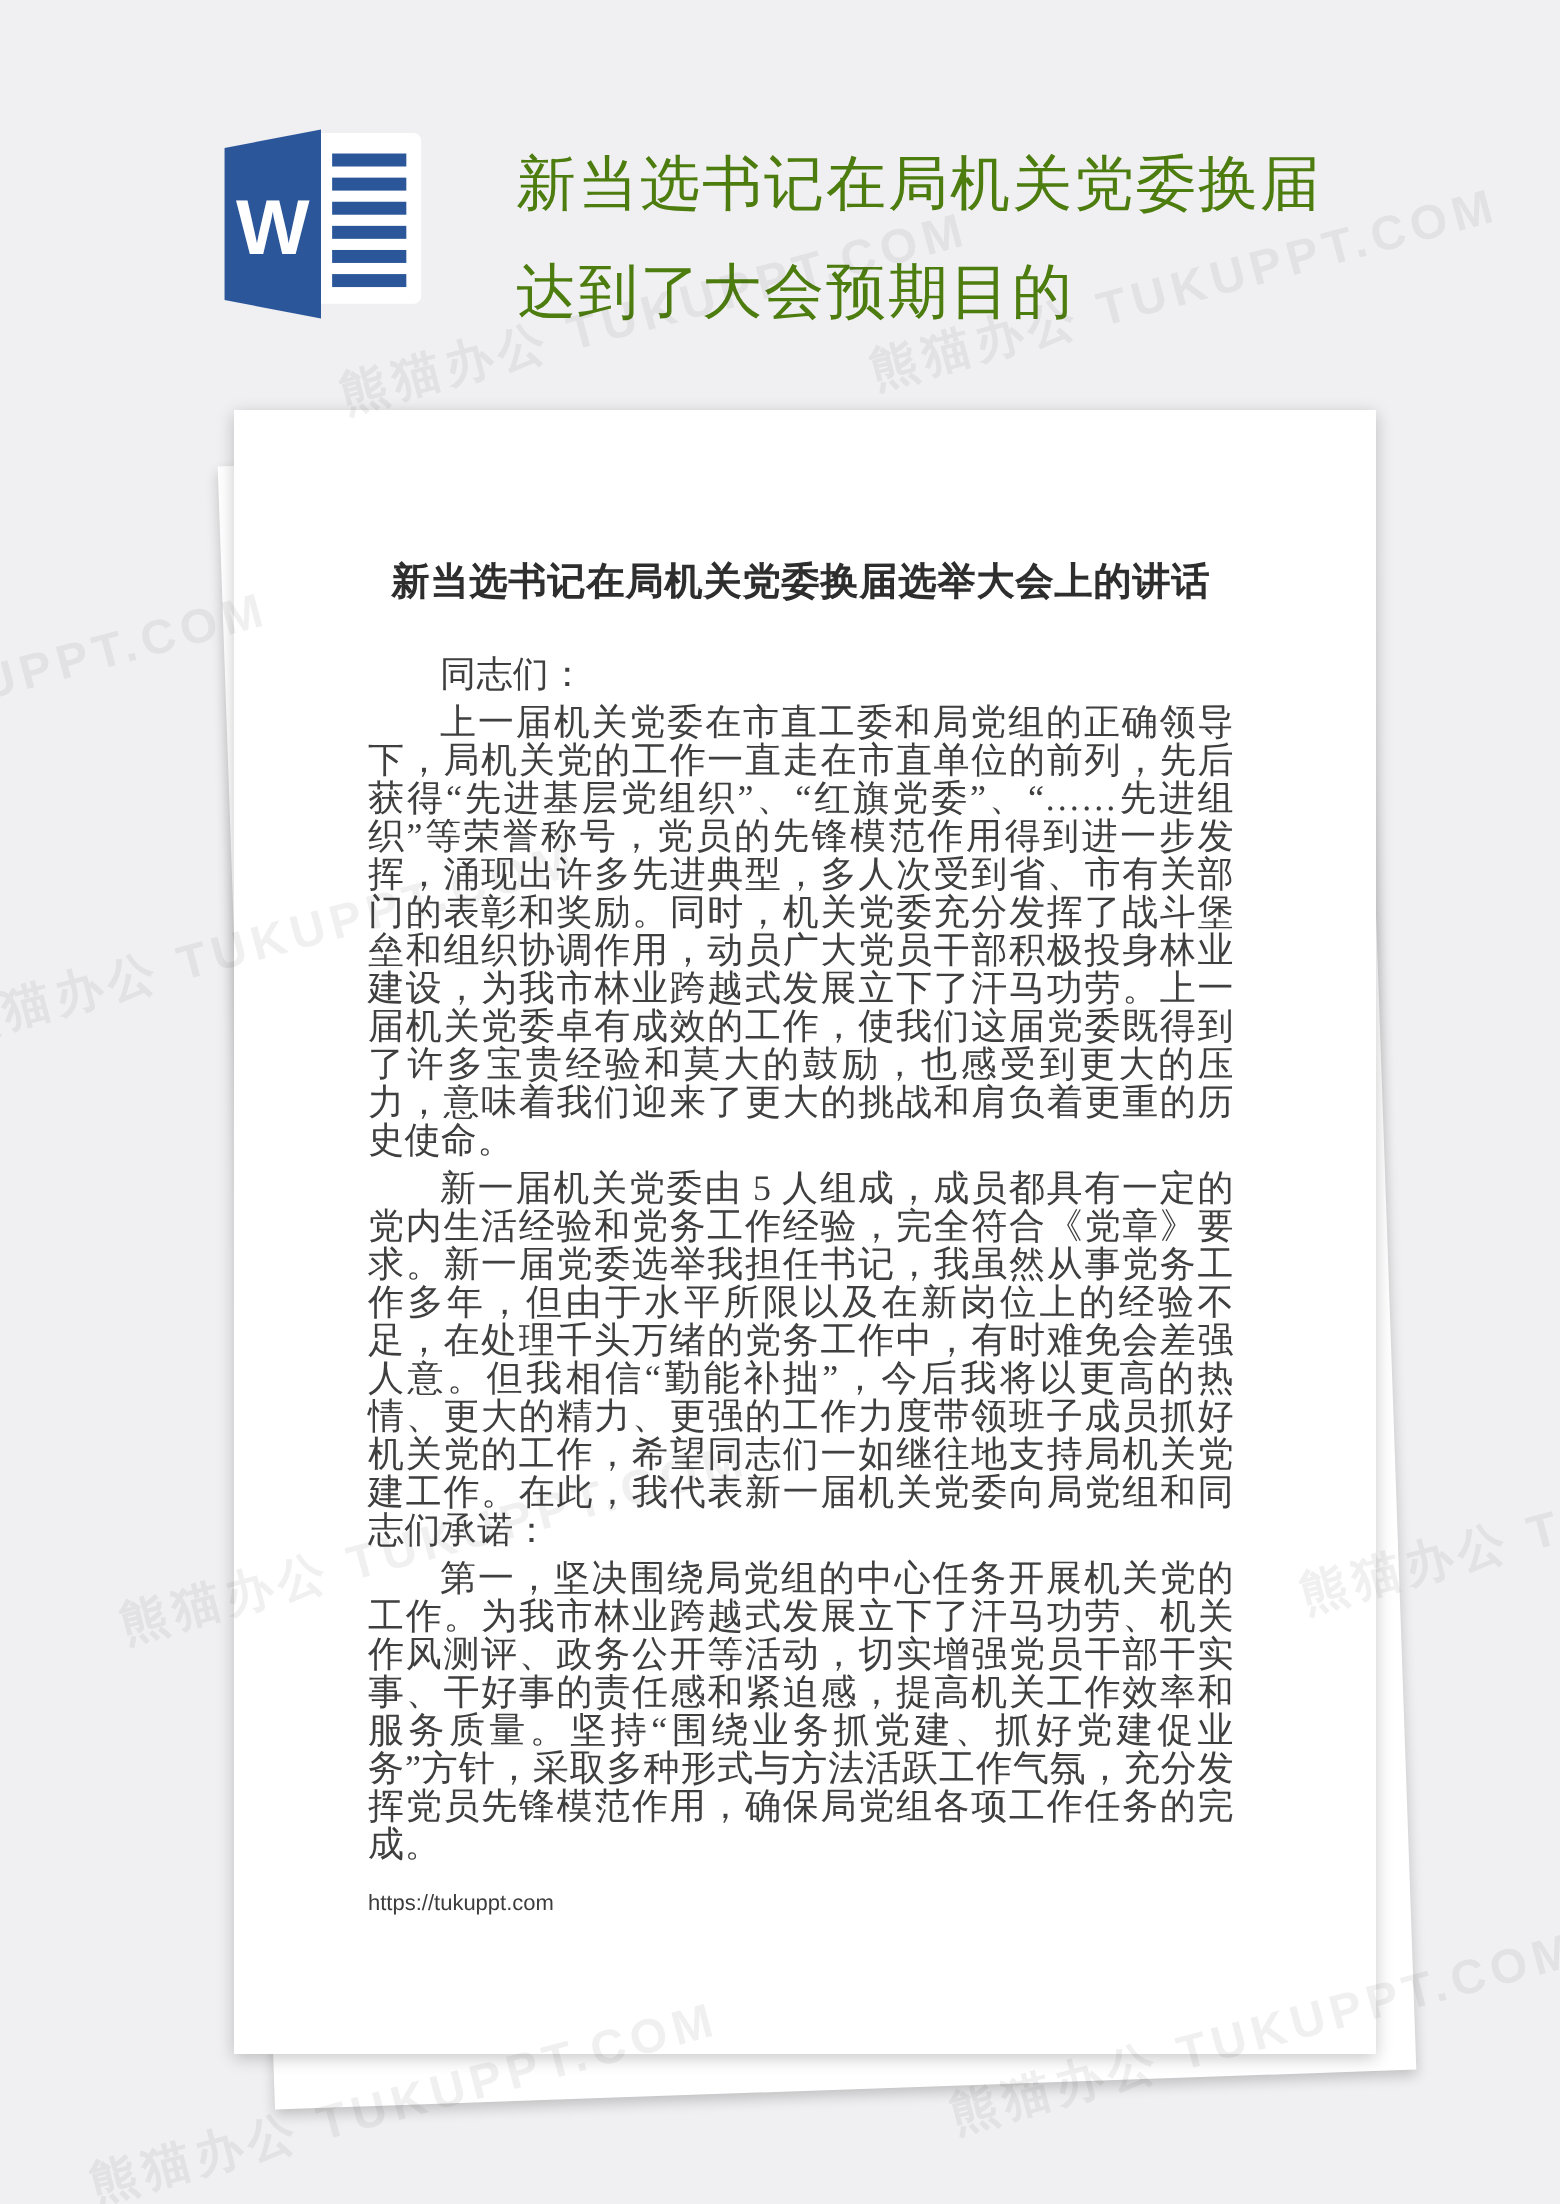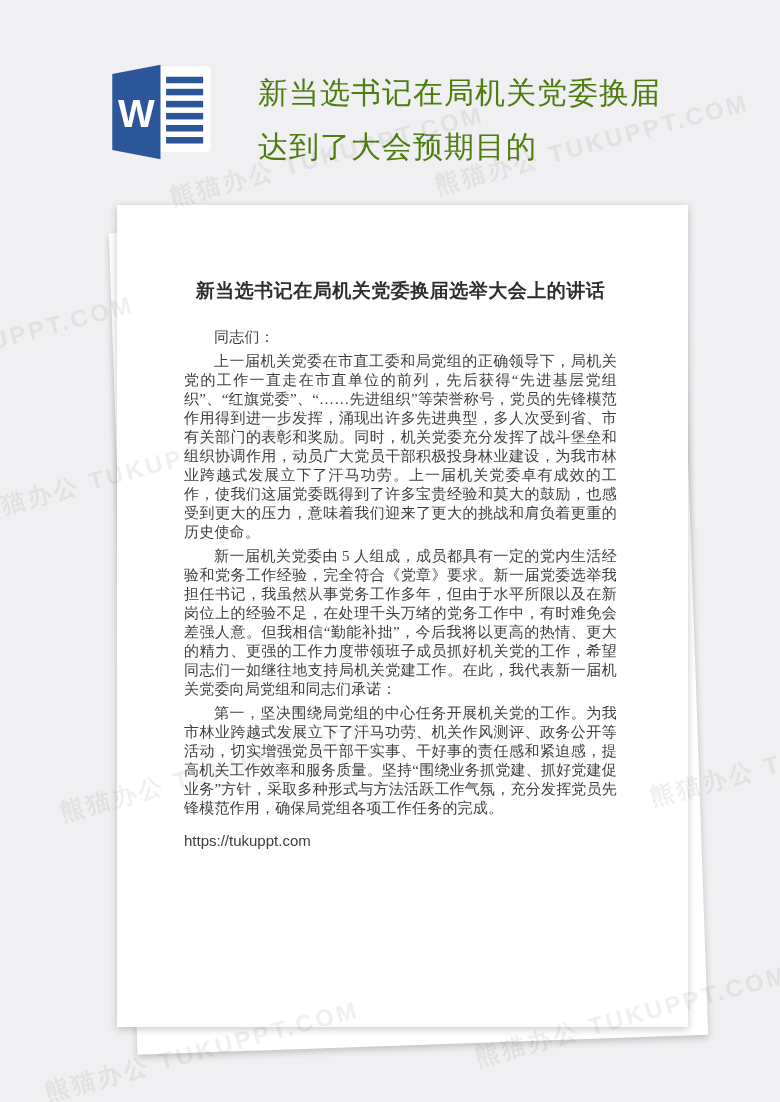--- a/index.html
+++ b/index.html
@@ -49,31 +49,31 @@
   
   .doc-title {
     font-size: 19px;
     font-weight: bold;
     color: #2e2e2e;
     text-align: center;
     letter-spacing: 0.5px;
     margin-bottom: 24px;
   }
   .para {
-    font-size: 15px;
+    font-size: 18px;
     line-height: 19px;
     text-align: justify;
     text-indent: 2em;
     margin-bottom: 5px;
     letter-spacing: 0.2px;
   }
   .footer-link {
     margin-top: 14px;
     font-family: "Liberation Sans", "DejaVu Sans", sans-serif;
-    font-size: 15px;
+    font-size: 11px;
     color: #3c3c3c;
     cursor: pointer;
   }
 
   
   .wm {
     position: absolute;
     z-index: 4;
     color: rgba(60,60,60,0.08);
     font-size: 24px;

